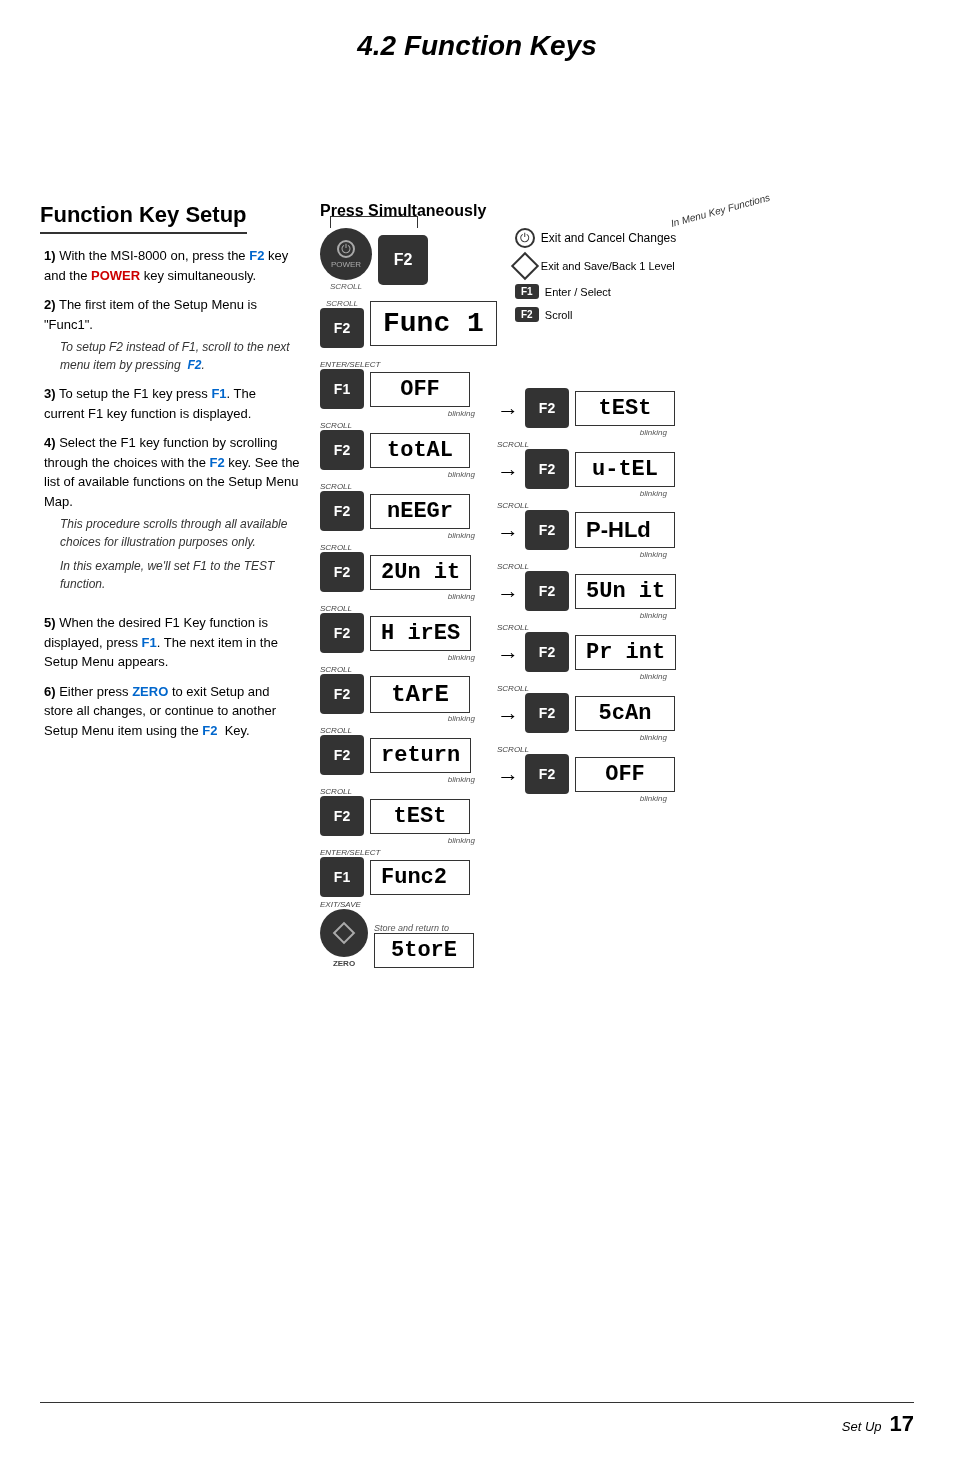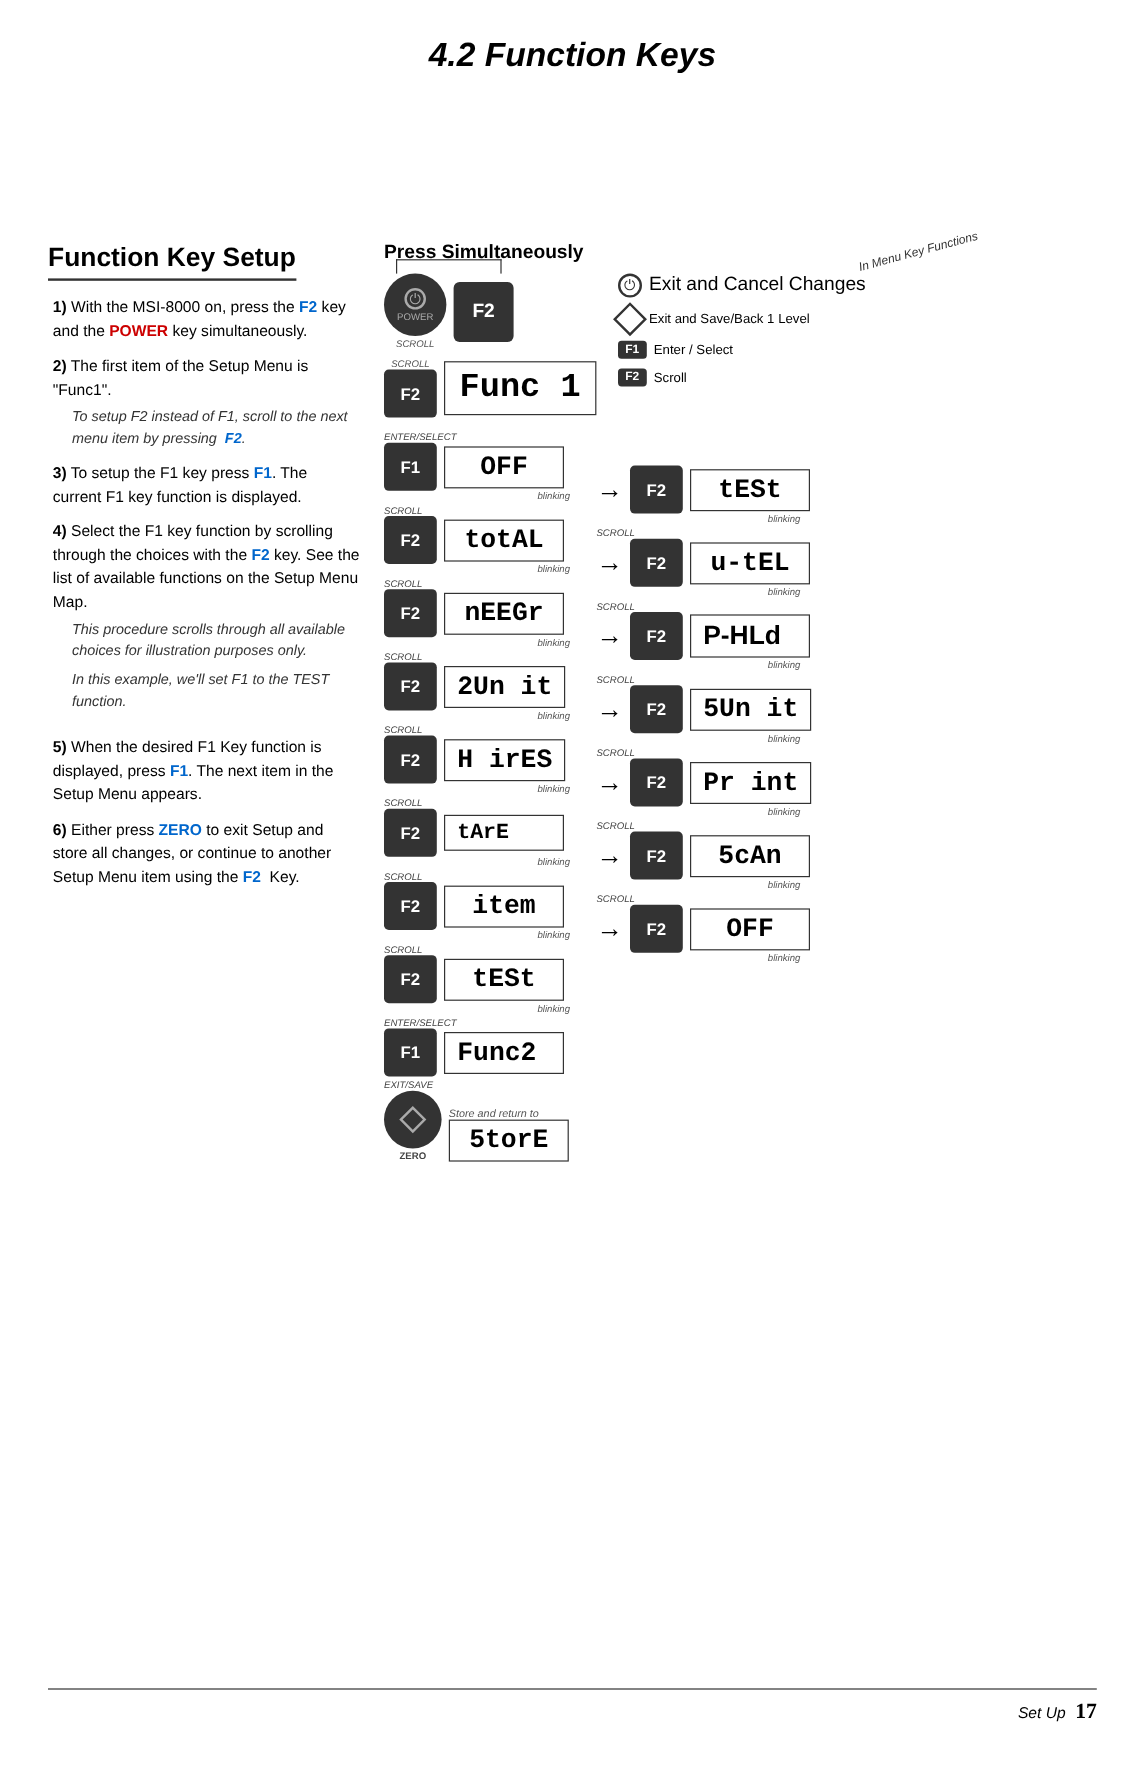--- a/index.html
+++ b/index.html
@@ -91,24 +91,23 @@
       font-style: italic;
     }
 
     .footer-page {
       display: flex;
       align-items: baseline;
       gap: 8px;
     }
 
     .footer-page span {
-      font-size: 18px;
+      font-size: 22px;
       font-style: normal;
       font-weight: bold;
-      font-family: Liberation Serif, serif;
     }
   </style>
 </head>
 <body>
 
 <div class="page-title">
   <span>4.2  Function Keys</span>
 </div>
 
 <div class="main-content">
@@ -183,21 +182,21 @@
             <div style="background:#333; color:#fff; font-weight:bold; font-size:14px; border-radius:4px; width:44px; height:40px; display:flex; align-items:center; justify-content:center;">F2</div>
           </div>
           <div style="border:1.5px solid #333; font-family:'Courier New',monospace; font-size:28px; font-weight:bold; padding:6px 12px; min-width:120px; text-align:center;">Func 1</div>
         </div>
       </div>
 
       <div style="display:flex; flex-direction:column; align-items:flex-start; margin-left:8px;">
 
         <div style="display:flex; align-items:center; gap:6px; margin-bottom:8px;">
           <div style="width:20px; height:20px; border:2px solid #333; border-radius:50%; display:flex; align-items:center; justify-content:center; font-size:12px; color:#333;">⏻</div>
-          <span style="font-size:16px;">Exit and Cancel Changes</span>
+          <span style="font-size:12px;">Exit and Cancel Changes</span>
         </div>
 
         <div style="display:flex; align-items:center; gap:6px; margin-bottom:8px;">
           <div style="width:20px; height:20px; border:2px solid #333; transform:rotate(45deg); display:flex; align-items:center; justify-content:center; font-size:10px;"></div>
           <span style="font-size:11px;">Exit and Save/Back 1 Level</span>
         </div>
 
         <div style="display:flex; align-items:center; gap:6px; margin-bottom:8px;">
           <div style="background:#333; color:#fff; font-weight:bold; font-size:10px; border-radius:3px; padding:2px 6px; min-width:24px; text-align:center;">F1</div>
           <span style="font-size:11px;">Enter / Select</span>
@@ -260,30 +259,30 @@
             <div style="background:#333; color:#fff; font-weight:bold; font-size:14px; border-radius:4px; width:44px; height:40px; display:flex; align-items:center; justify-content:center;">F2</div>
             <div style="border:1.5px solid #333; font-family:'Courier New',monospace; font-size:22px; font-weight:bold; padding:4px 10px; min-width:100px; text-align:center;">H irES</div>
           </div>
           <div style="font-size:8px; font-style:italic; color:#555; text-align:right; width:155px;">blinking</div>
         </div>
 
         <div>
           <div style="font-size:8px; font-style:italic; color:#444;">SCROLL</div>
           <div style="display:flex; align-items:center; gap:6px;">
             <div style="background:#333; color:#fff; font-weight:bold; font-size:14px; border-radius:4px; width:44px; height:40px; display:flex; align-items:center; justify-content:center;">F2</div>
-            <div style="border:1.5px solid #333; font-family:'Courier New',monospace; font-size:18px; font-weight:bold; padding:4px 10px; min-width:100px; ">tArE</div>
-          </div>
-          <div style="font-size:8px; font-style:italic; color:#555; text-align:right; width:155px;">blinking</div>
-        </div>
-
-        <div>
-          <div style="font-size:8px; font-style:italic; color:#444;">SCROLL</div>
-          <div style="display:flex; align-items:center; gap:6px;">
-            <div style="background:#333; color:#fff; font-weight:bold; font-size:14px; border-radius:4px; width:44px; height:40px; display:flex; align-items:center; justify-content:center;">F2</div>
-            <div style="border:1.5px solid #333; font-family:'Courier New',monospace; font-size:22px; font-weight:bold; padding:4px 10px; min-width:100px; text-align:center;">item</div>
+            <div style="border:1.5px solid #333; font-family:'Courier New',monospace; font-size:24px; font-weight:bold; padding:4px 10px; min-width:100px; text-align:center;">tArE</div>
+          </div>
+          <div style="font-size:8px; font-style:italic; color:#555; text-align:right; width:155px;">blinking</div>
+        </div>
+
+        <div>
+          <div style="font-size:8px; font-style:italic; color:#444;">SCROLL</div>
+          <div style="display:flex; align-items:center; gap:6px;">
+            <div style="background:#333; color:#fff; font-weight:bold; font-size:14px; border-radius:4px; width:44px; height:40px; display:flex; align-items:center; justify-content:center;">F2</div>
+            <div style="border:1.5px solid #333; font-family:'Courier New',monospace; font-size:22px; font-weight:bold; padding:4px 10px; min-width:100px; text-align:center;">return</div>
           </div>
           <div style="font-size:8px; font-style:italic; color:#555; text-align:right; width:155px;">blinking</div>
         </div>
 
         <div>
           <div style="font-size:8px; font-style:italic; color:#444;">SCROLL</div>
           <div style="display:flex; align-items:center; gap:6px;">
             <div style="background:#333; color:#fff; font-weight:bold; font-size:14px; border-radius:4px; width:44px; height:40px; display:flex; align-items:center; justify-content:center;">F2</div>
             <div style="border:1.5px solid #333; font-family:'Courier New',monospace; font-size:22px; font-weight:bold; padding:4px 10px; min-width:100px; text-align:center;">tESt</div>
           </div>

